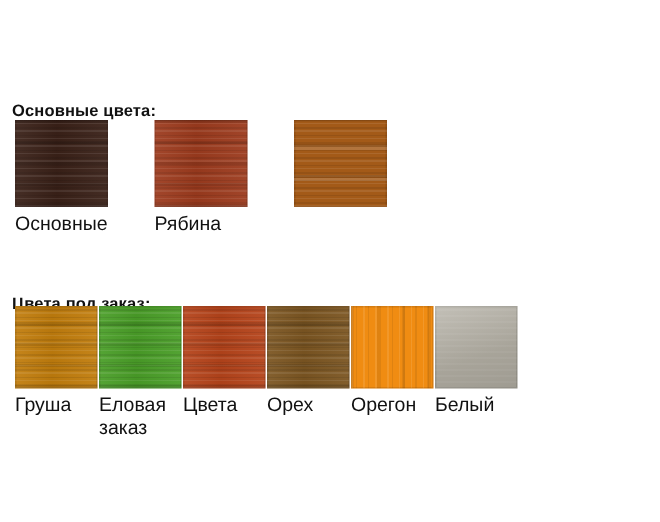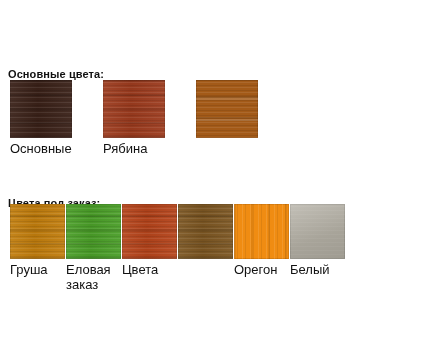--- a/index.html
+++ b/index.html
@@ -204,20 +204,21 @@
         <div class="swatch-chip" style="background-color: rgb(74, 158, 40);"></div>
         <div class="swatch-label">Еловая
 заказ</div>
       </div>
       <div class="swatch-cell">
         <div class="swatch-chip" style="background-color: rgb(181, 68, 27);"></div>
         <div class="swatch-label">Цвета</div>
       </div>
       <div class="swatch-cell">
         <div class="swatch-chip" style="background-color: rgb(124, 86, 34);"></div>
+        <div class="swatch-label">Орех</div>
       </div>
       <div class="swatch-cell">
         <div class="swatch-chip grain-vertical" style="background-color: rgb(240, 140, 18);"></div>
         <div class="swatch-label">Орегон</div>
       </div>
       <div class="swatch-cell">
         <div class="swatch-chip grain-flat" style="background-color: rgb(178, 174, 163);"></div>
         <div class="swatch-label">Белый</div>
       </div>
     </div>

